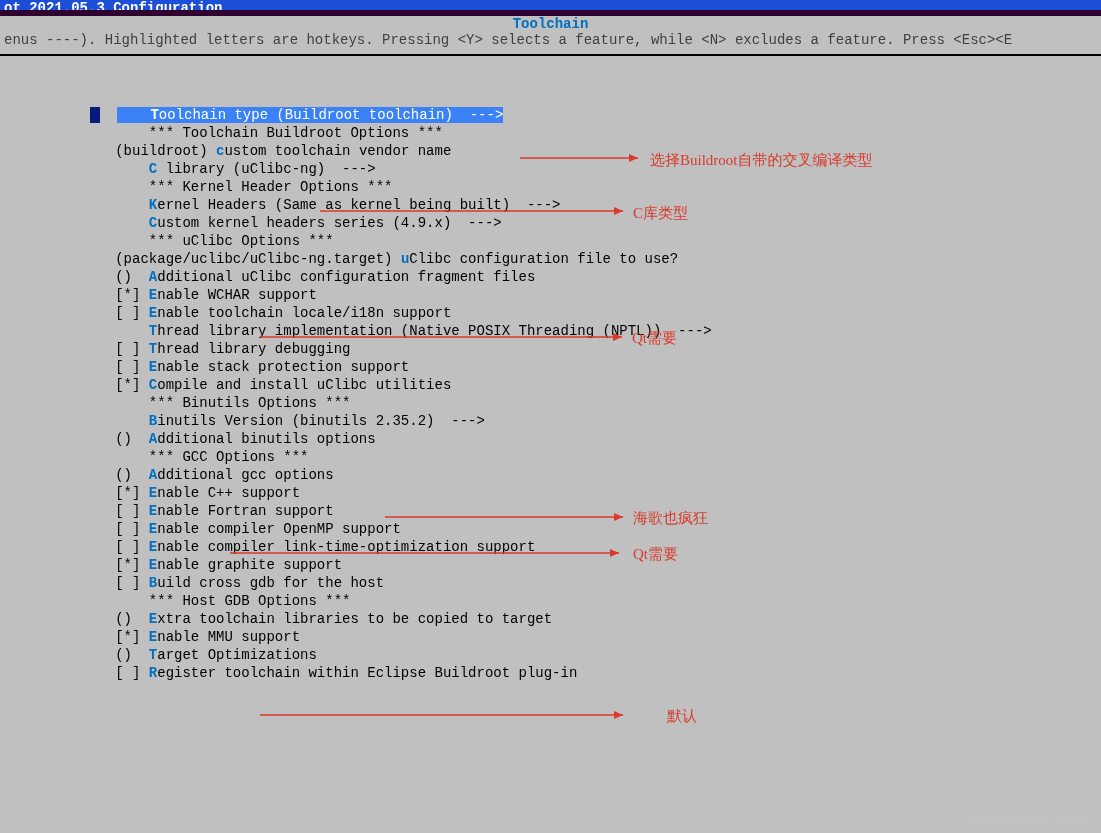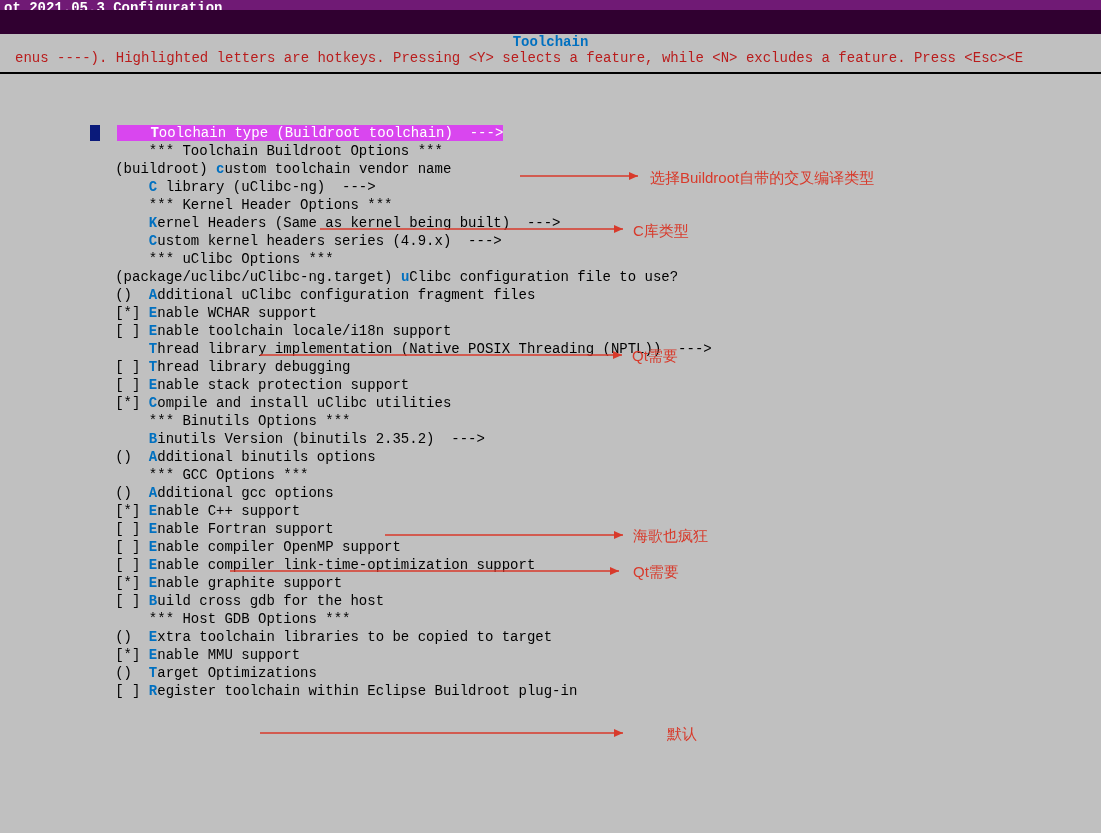--- a/index.html
+++ b/index.html
@@ -7,79 +7,79 @@
     padding: 0;
     background: #300030;
     font-family: "Courier New", monospace;
     font-size: 14px;
     width: 1101px;
     height: 833px;
     overflow: hidden;
     position: relative;
   }
   .titlebar {
-    background: #701a75;
+    background: #1d4ed8;
     color: #fff;
     padding: 0 4px;
     height: 10px;
     font-weight: bold;
     overflow: hidden;
   }
   .outer {
     background: #c0c0c0;
     width: 100%;
     height: 823px;
     position: relative;
   }
   .panel-title {
     text-align: center;
     color: #0070c0;
     font-weight: bold;
-    margin-top: 24px;
+    margin-top: 6px;
   }
   .hint {
-    color: #b91c1c;
-    padding: 0 15px;
+    color: #404040;
+    padding: 0 4px;
     white-space: nowrap;
     overflow: hidden;
   }
   .hr {
     border-top: 2px solid #000;
     margin: 6px 0 50px 0;
   }
   .menu {
     margin-left: 90px;
     color: #000;
     line-height: 18px;
   }
   .row {
     white-space: pre;
   }
   .hotkey {
     color: #0070c0;
     font-weight: bold;
   }
   .selected {
-    background: #d946ef;
+    background: #3b82f6;
     color: #fff;
   }
   .selected .hotkey {
     color: #fff;
   }
   .cursor {
     display: inline-block;
     width: 10px;
     height: 16px;
     background: #0a1a7a;
     vertical-align: middle;
   }
   .annot {
     position: absolute;
     color: #d83a2b;
-    font-family: Liberation Sans, sans-serif;
+    font-family: Liberation Serif, serif;
     font-size: 15px;
     white-space: nowrap;
   }
   svg.arrow {
     position: absolute;
     overflow: visible;
   }
   .watermark {
     position: absolute;
     right: 12px;

